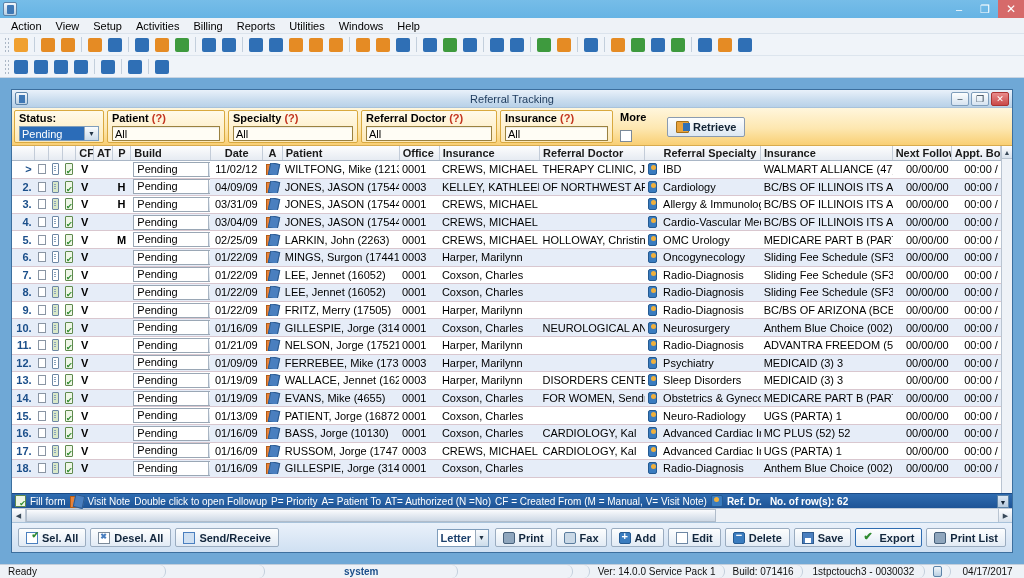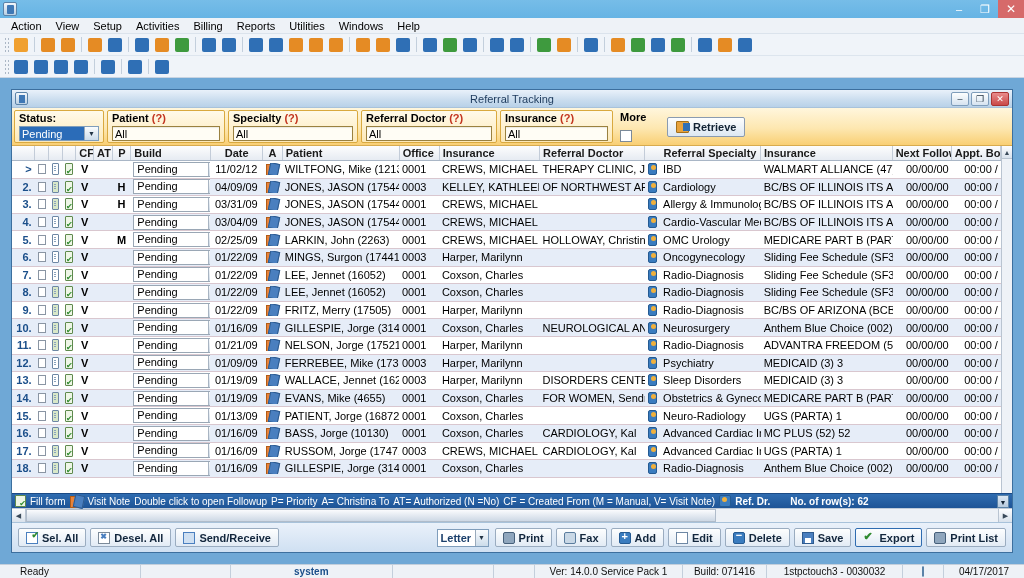--- a/index.html
+++ b/index.html
@@ -316,22 +316,22 @@
     border-left:1px solid #9ab; display:flex;align-items:center;justify-content:center;font-size:7px;color:#234;}
   .spacer { flex:1; }
 
   
   .statusbar {
     flex:0 0 14px; height:14px;
     background:#eef2f7; border-top:1px solid #c3cfdc;
     display:flex; align-items:stretch; font-size:10px; color:#111;
   }
   .sb {
-    border-right:1px solid #c3cfdc; padding:0 20px; line-height:13px;
-    display:flex; align-items:center; white-space:nowrap;
+    border-right:1px solid #c3cfdc; padding:0 8px; line-height:13px;
+    display:flex; align-items:center; white-space:nowrap;border-radius:6px;
   }
   .sb.sys { color:#1b4f8a; font-weight:bold; justify-content:center; }
   .sb-icon { width:11px;height:11px;background:linear-gradient(#f2f6fa,#b9cfe2);
     border:1px solid #5b83a8; border-radius:2px;}
 </style>
 </head>
 <body>
 
 <div id="app">
 
@@ -1249,26 +1249,26 @@
         </div>
       </div>
 
       <div class="legend">
         <span class="form-ic"></span>
         <span class="seg">Fill form</span>
         <span class="pen-ic"></span>
         <span class="seg">Visit Note</span>
         <span class="seg">Double click to open Followup</span>
         <span class="seg">P= Priority</span>
-        <span class="seg">A= Christina To</span>
+        <span class="seg">A= Patient To</span>
         <span class="seg">AT= Authorized (N =No)</span>
         <span class="seg">CF = Created From (M = Manual, V= Visit Note)</span>
         <span class="spec-ic"></span>
         <span class="seg bold">Ref. Dr.</span>
-        <span class="seg bold" style="margin-left:16px">No. of row(s): 62</span>
+        <span class="seg bold" style="margin-left:4px">No. of row(s): 62</span>
         <span class="drop">▼</span>
       </div>
 
       <div class="hscroll">
         <div class="hs-btn">◀</div>
         <div class="hs-thumb"></div>
         <div class="hs-track"></div>
         <div class="hs-btn r">▶</div>
       </div>
 

